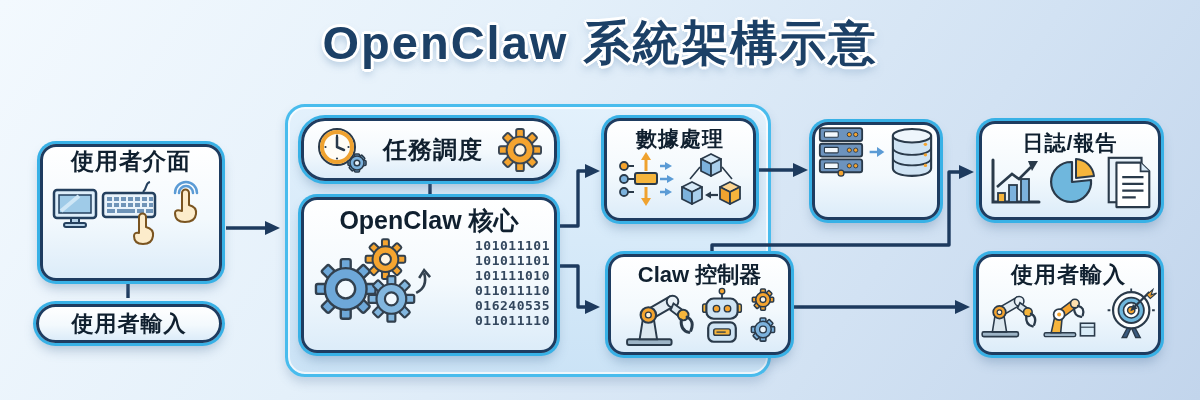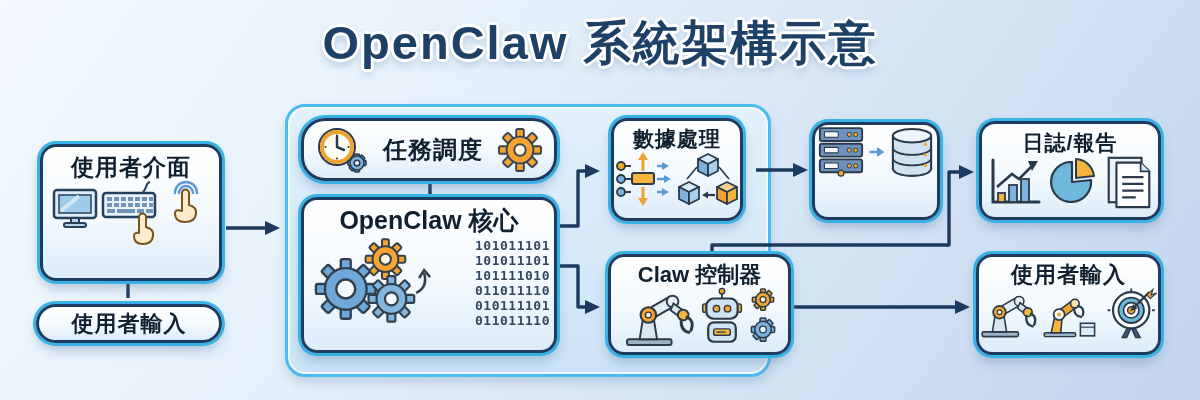--- a/index.html
+++ b/index.html
@@ -26,33 +26,33 @@
   .node{
     position:absolute;z-index:3;box-sizing:border-box;
     background:linear-gradient(180deg,#ffffff 0%,#f3f9fd 55%,#dcecf9 100%);
     border:3px solid #1e3c60;border-radius:16px;
     box-shadow:0 0 0 3px #38b1e6,0 7px 12px rgba(80,115,155,.38);
   }
   .node-label{font-weight:bold;text-align:center;color:#10202f;letter-spacing:1px;line-height:1;}
   .abs{position:absolute;}
   
   .box-ui{left:40px;top:144px;width:182px;height:137px;}
-  .box-ui .node-label{margin-top:9px;font-size:23px;}
+  .box-ui .node-label{margin-top:3px;font-size:23px;}
   .box-input{left:36px;top:304px;width:186px;height:39px;border-radius:25px;display:flex;align-items:center;justify-content:center;}
   .box-input .node-label{font-size:22px;}
   
   .box-scheduler{left:301px;top:118px;width:256px;height:63px;border-radius:24px;display:flex;align-items:center;justify-content:space-between;padding:0 12px;}
   .box-scheduler .node-label{font-size:24px;}
   
   .box-core{left:301px;top:197px;width:256px;height:156px;}
   .box-core .node-label{margin-top:8px;font-size:25px;letter-spacing:0;}
   .core-body{display:flex;align-items:center;padding:0 4px 0 6px;gap:40px;}
   .binary{font-family:"DejaVu Sans Mono",monospace;font-size:13px;font-weight:bold;color:#33475e;line-height:1.16;letter-spacing:.5px;}
   
-  .box-data{left:604px;top:118px;width:132px;height:103px;margin-left:7px;}
+  .box-data{left:604px;top:118px;width:152px;height:103px;}
   .box-data .node-label{margin-top:7px;font-size:21px;}
   .box-data .icon-row{margin-top:2px;}
   .box-claw{left:608px;top:254px;width:183px;height:101px;}
   .box-claw .node-label{margin-top:7px;font-size:22px;letter-spacing:0;}
   .box-storage{left:812px;top:122px;width:128px;height:98px;}
   .box-storage .node-label{margin-top:6px;font-size:21px;}
   .box-logs{left:979px;top:121px;width:182px;height:99px;}
   .box-logs .node-label{margin-top:8px;font-size:21px;}
   .box-target{left:976px;top:254px;width:185px;height:101px;}
   .box-target .node-label{margin-top:7px;font-size:22px;}
@@ -214,21 +214,21 @@
         <g>
           <path d="M107,60 Q119,54 115,40" fill="none" stroke="#32404e" stroke-width="2.6"></path>
           <path d="M110,45 L115,37 L121,44" fill="none" stroke="#32404e" stroke-width="2.6"></path>
         </g>
       </svg>
       <div class="binary">
         <div>101011101</div>
         <div>101011101</div>
         <div>101111010</div>
         <div>011011110</div>
-        <div>010111101</div>
+        <div>016240535</div>
         <div>011011110</div>
       </div>
     </div>
   </div>
 
   <div class="node box-data">
     <div class="node-label">數據處理</div>
     <div class="icon-row">
       <svg width="58" height="56" viewBox="0 0 58 56">
         <circle cx="6" cy="15" r="4" fill="#f5a42f" stroke="#2a3a4a" stroke-width="1.8"></circle>

